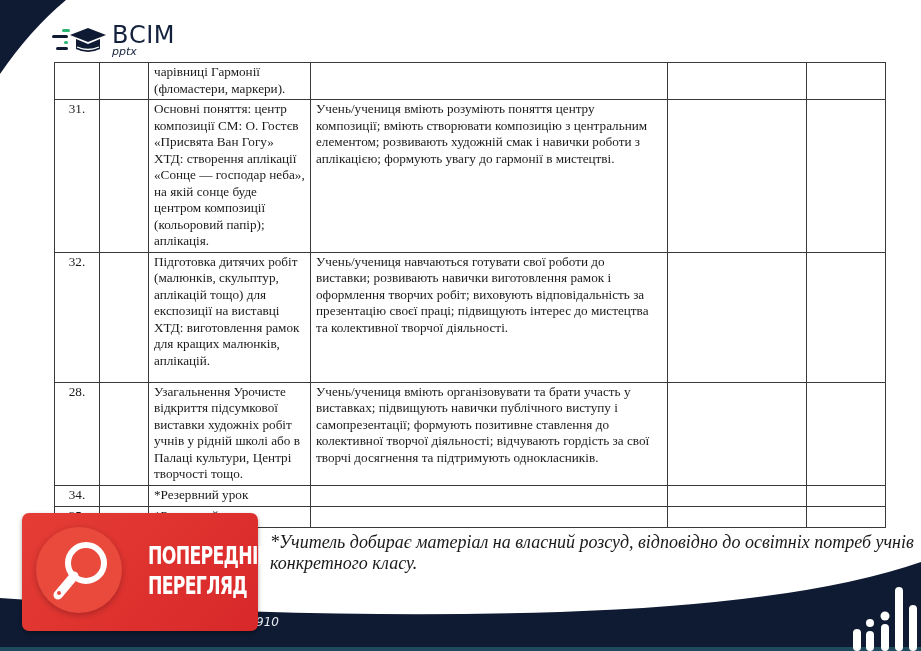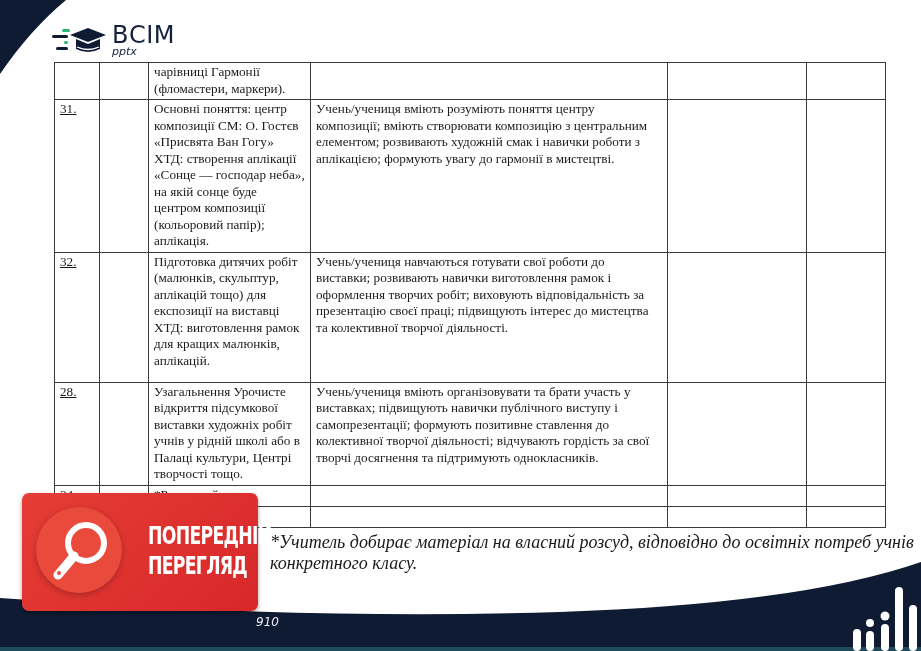--- a/index.html
+++ b/index.html
@@ -20,31 +20,31 @@
     table.plan {
       position: absolute; left: 54px; top: 62px;
       border-collapse: collapse; table-layout: fixed;
       width: 831px;
       font-size: 13.2px; line-height: 16.5px; padding-left: 11px;
     }
     table.plan td {
       border: 1px solid #3a3a3a; vertical-align: top;
       padding: 1px 5px 2px 5px;
     }
-    td.num { text-align: left; text-decoration: underline; }
+    td.num { text-align: center; }
     .note {
       position: absolute; left: 258px; top: 532px;
       font-style: italic; font-size: 18px; color: #1a1a1a; margin-left: 12px;
     }
     .footer-num {
       position: absolute; left: 256px; top: 615px;
       font-family: "DejaVu Sans", sans-serif; font-size: 12px; color: #e8ecf2; font-style: italic;
     }
     .preview-badge {
-      position: absolute; left: 22px; top: 493px; width: 236px; height: 118px;
+      position: absolute; left: 22px; top: 513px; width: 236px; height: 118px;
       background: linear-gradient(135deg, #e53d35 0%, #d8282a 100%);
       border-radius: 7px; box-shadow: 0 2px 4px rgba(0,0,0,0.35);
       display: flex; align-items: center;
     }
     .preview-badge .circle {
       position: absolute; left: 14px; top: 14px; width: 86px; height: 86px; border-radius: 50%;
       background: #ea4a3c; box-shadow: 0 2px 6px rgba(0,0,0,0.25);
     }
     .preview-badge .circle svg { width: 86px; height: 86px; }
     .preview-text {

